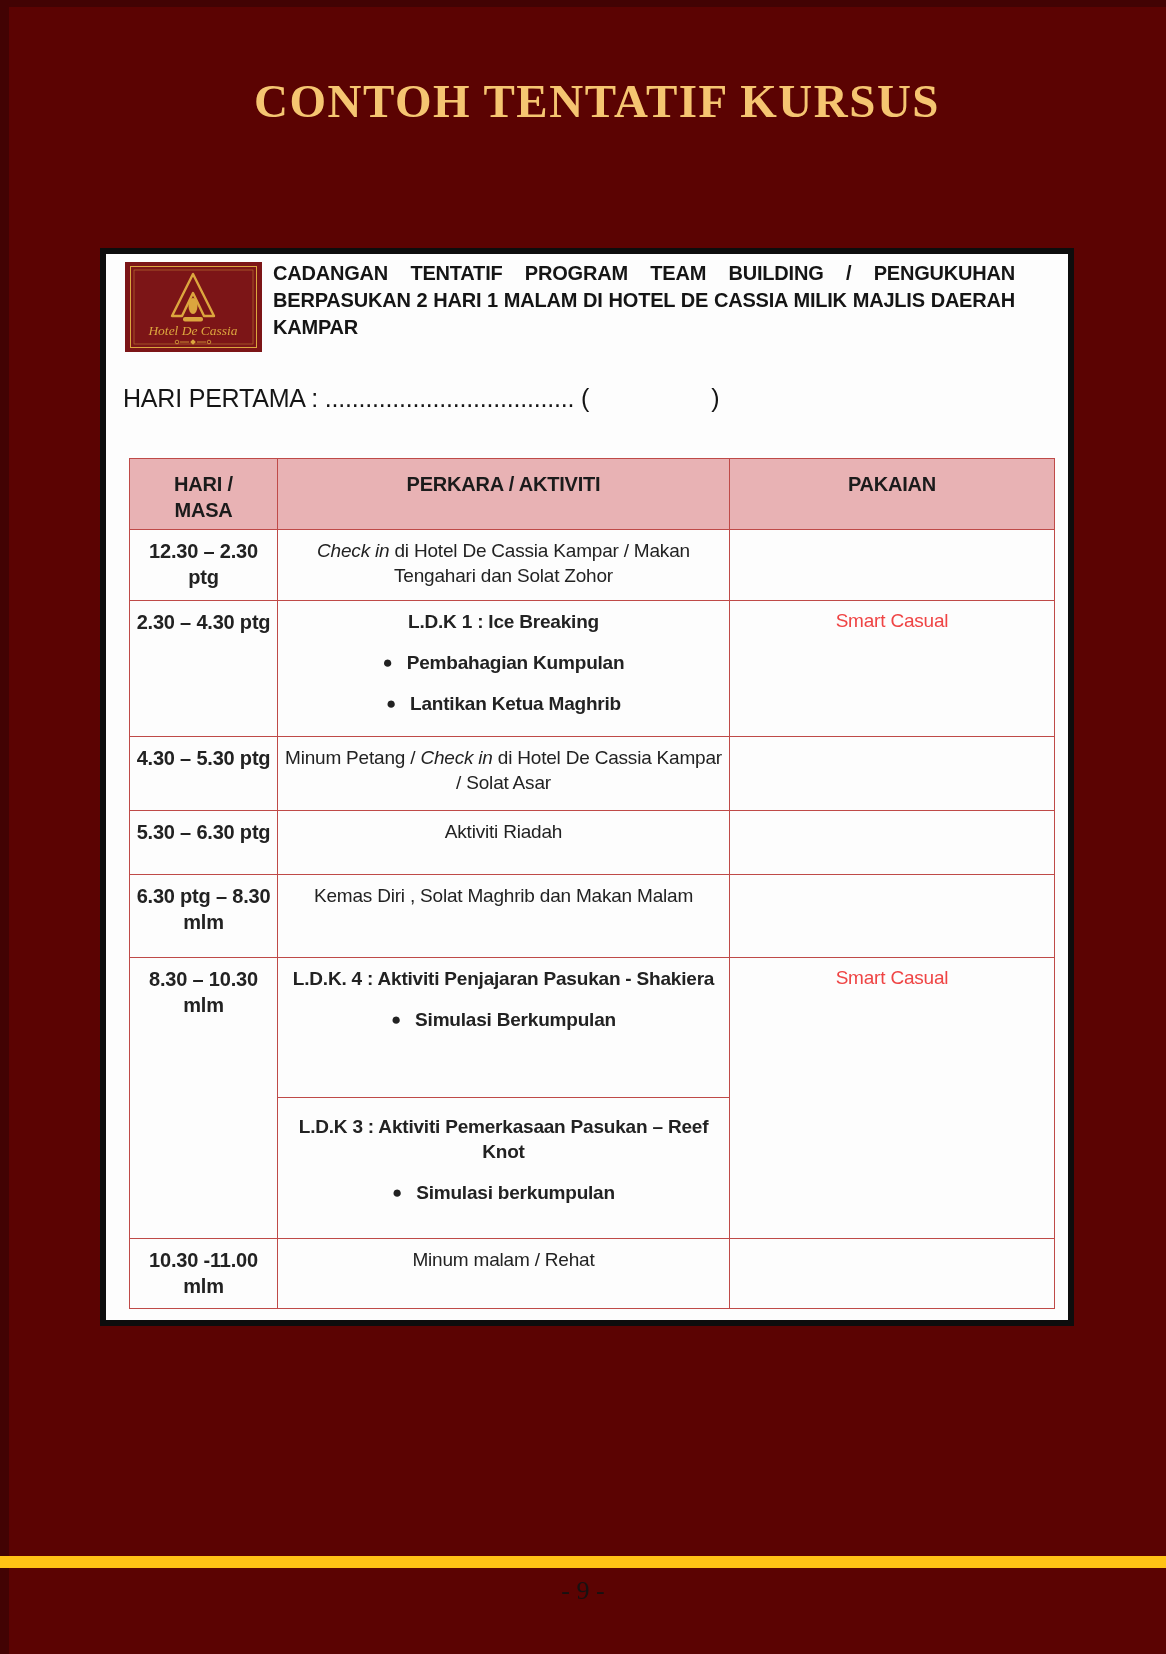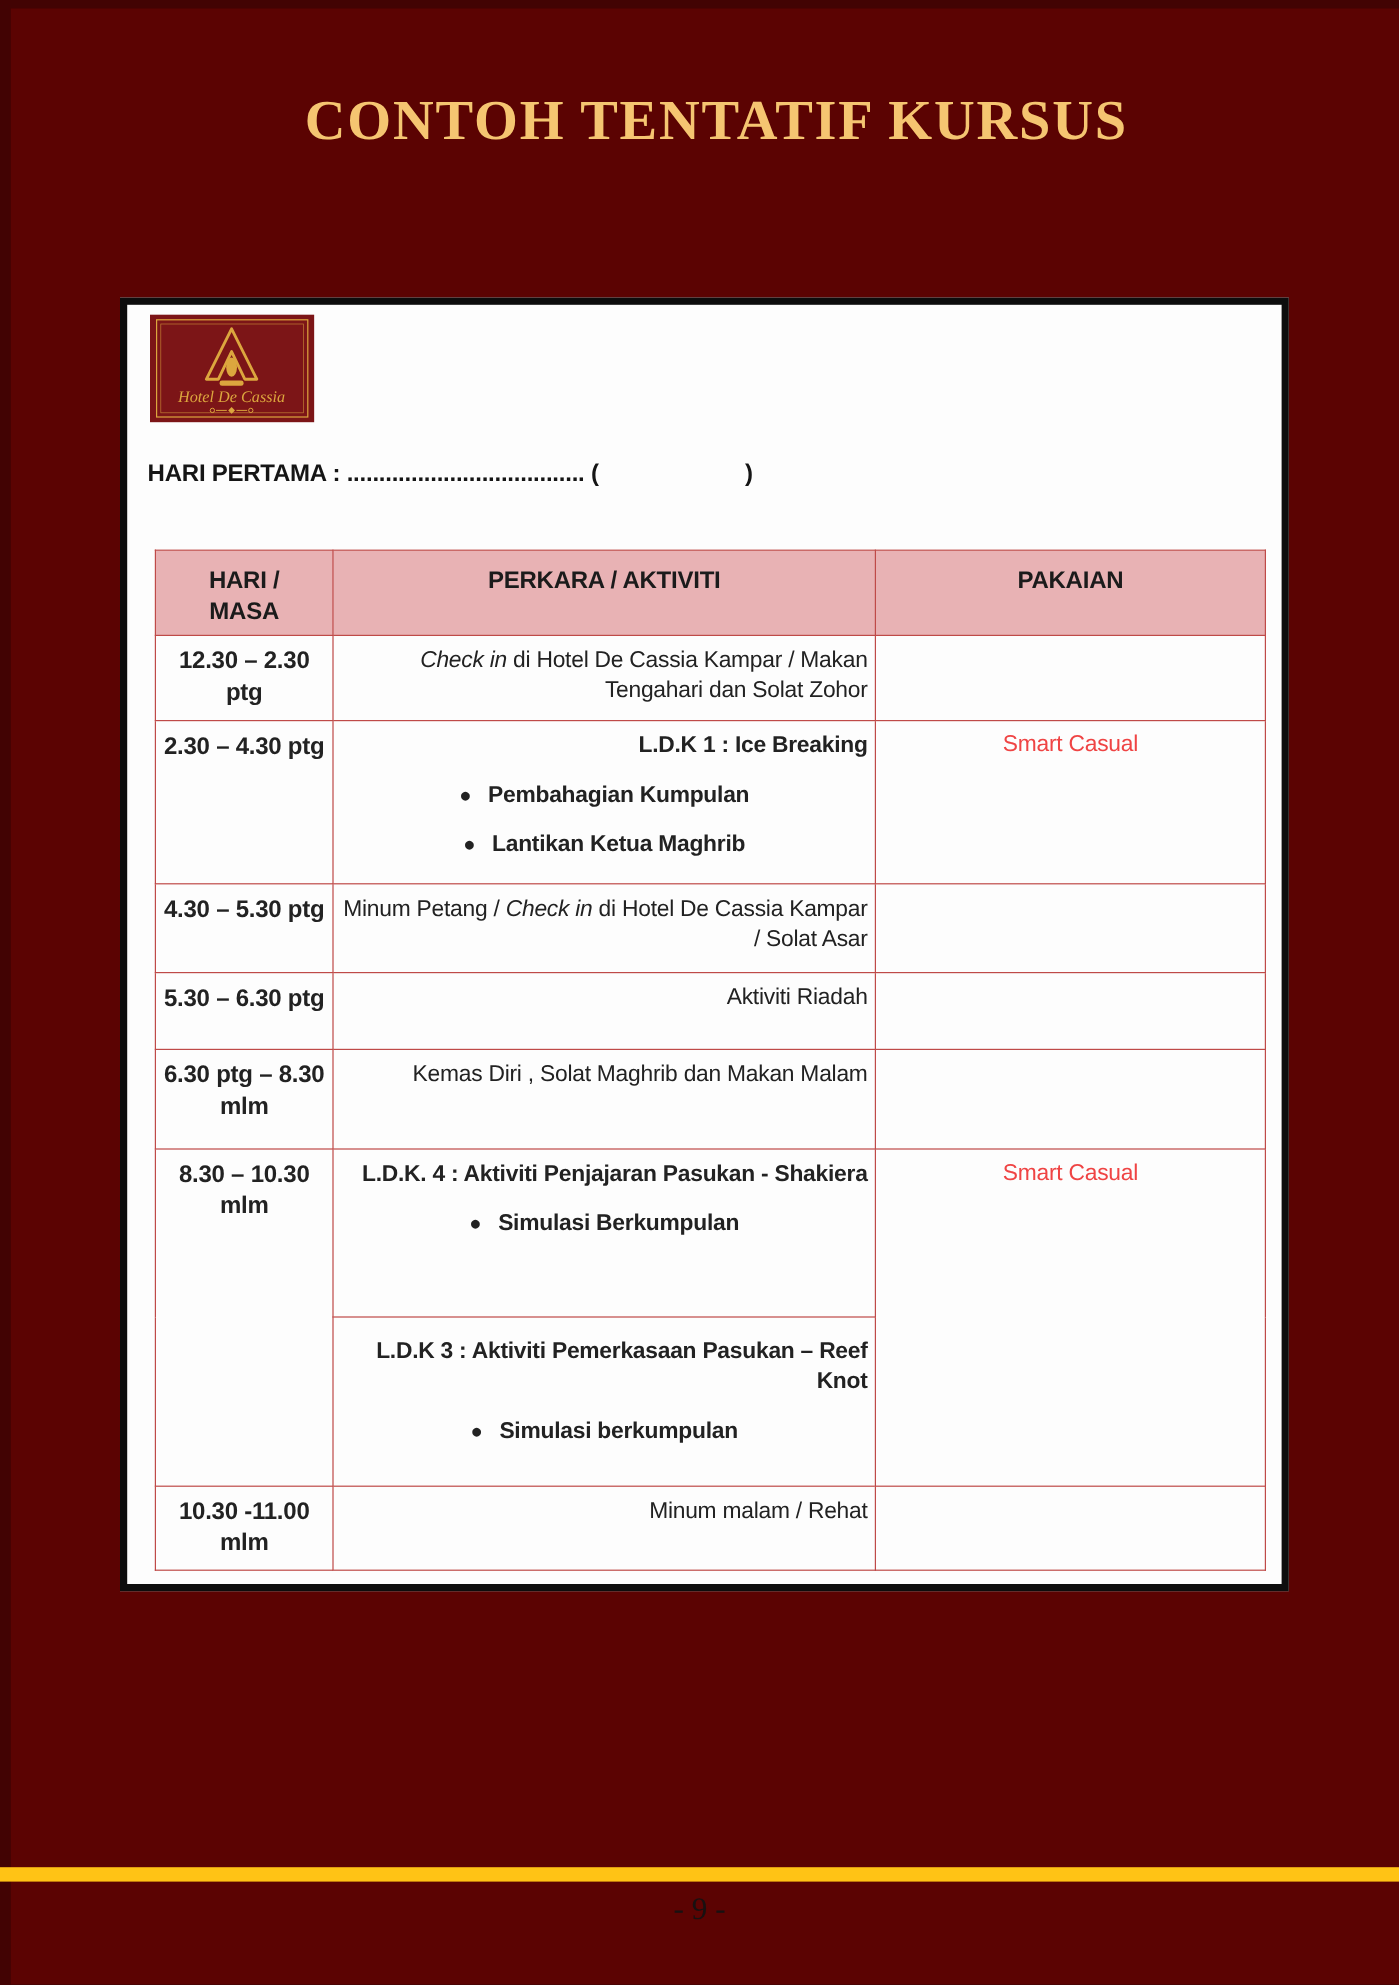--- a/index.html
+++ b/index.html
@@ -36,21 +36,21 @@
   }
   .card-heading {
     position:absolute; left:167px; top:6px; width:742px;
     font-size:20px; font-weight:bold; color:#151515;
     line-height:27px;
     text-align:justify;
     letter-spacing:-0.2px;
   }
   .day-line {
     position:absolute; left:17px; top:130px;
-    font-size:20px; font-weight:bold; color:#151515;
+    font-size:25px; font-weight:normal; color:#151515;
     letter-spacing:-0.2px;
     white-space:nowrap;
   }
   .paren-gap { display:inline-block; width:122px; }
   
   table.schedule {
     position:absolute; left:23px; top:204px;
     width:925px;
     border-collapse:collapse;
     table-layout:fixed;
@@ -69,21 +69,21 @@
   }
   .schedule th {
     background:#e8b2b4;
     font-size:20px;
     font-weight:bold;
     color:#1b1b1b;
     padding-top:12px;
     line-height:26px;
   }
   .schedule td.time { font-weight:bold; font-size:20px; line-height:26px; padding-left:4px; padding-right:4px; }
-  .schedule td.act  { line-height:25px;text-align:right; }
+  .schedule td.act  { line-height:25px; }
   .schedule td.pak  { line-height:24px; color:#ef4444; }
   .r-head { height:71px; }
   .r1 { height:71px; }
   .r2 { height:136px; }
   .r3 { height:74px; }
   .r4 { height:64px; }
   .r5 { height:83px; }
   .r6a { height:140px; }
   .r6b { height:141px; }
   .r7 { height:70px; }
@@ -129,20 +129,21 @@
       <ellipse cx="68" cy="44" rx="4.5" ry="8" fill="#dca63e"></ellipse>
       <rect x="58" y="55" width="20" height="4.5" rx="2" fill="#dca63e"></rect>
       <text x="68" y="73" text-anchor="middle" font-family="Liberation Serif, serif" font-style="italic" font-size="13.5" fill="#dca63e">Hotel De Cassia</text>
       <circle cx="52" cy="80" r="1.8" fill="none" stroke="#dca63e" stroke-width="0.8"></circle>
       <line x1="55" y1="80" x2="64" y2="80" stroke="#dca63e" stroke-width="0.8"></line>
       <rect x="66" y="78" width="4" height="4" transform="rotate(45 68 80)" fill="#dca63e"></rect>
       <line x1="72" y1="80" x2="81" y2="80" stroke="#dca63e" stroke-width="0.8"></line>
       <circle cx="84" cy="80" r="1.8" fill="none" stroke="#dca63e" stroke-width="0.8"></circle>
     </svg>
 
+    <div class="card-heading">CADANGAN TENTATIF PROGRAM TEAM BUILDING / PENGUKUHAN BERPASUKAN 2 HARI 1 MALAM DI HOTEL DE CASSIA MILIK MAJLIS DAERAH KAMPAR</div>
 
     <div class="day-line">
       <span>HARI PERTAMA : </span><span>.....................................</span>
       <span>(</span><span class="paren-gap"></span><span>)</span>
     </div>
 
     <table class="schedule">
       <colgroup>
           <col class="c1">
           <col class="c2">

